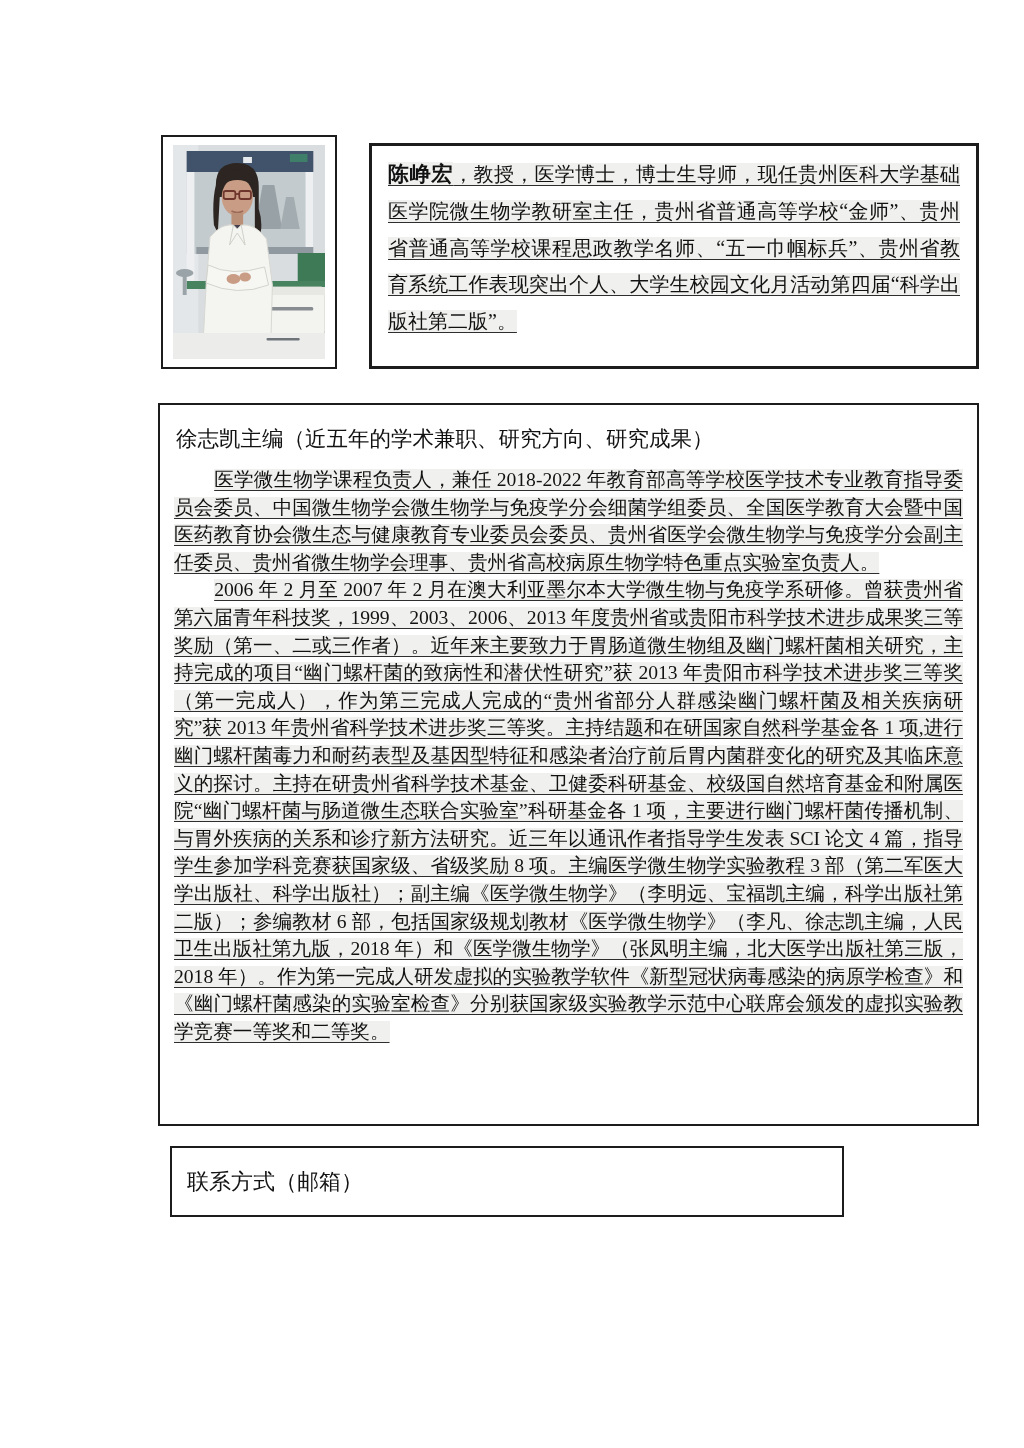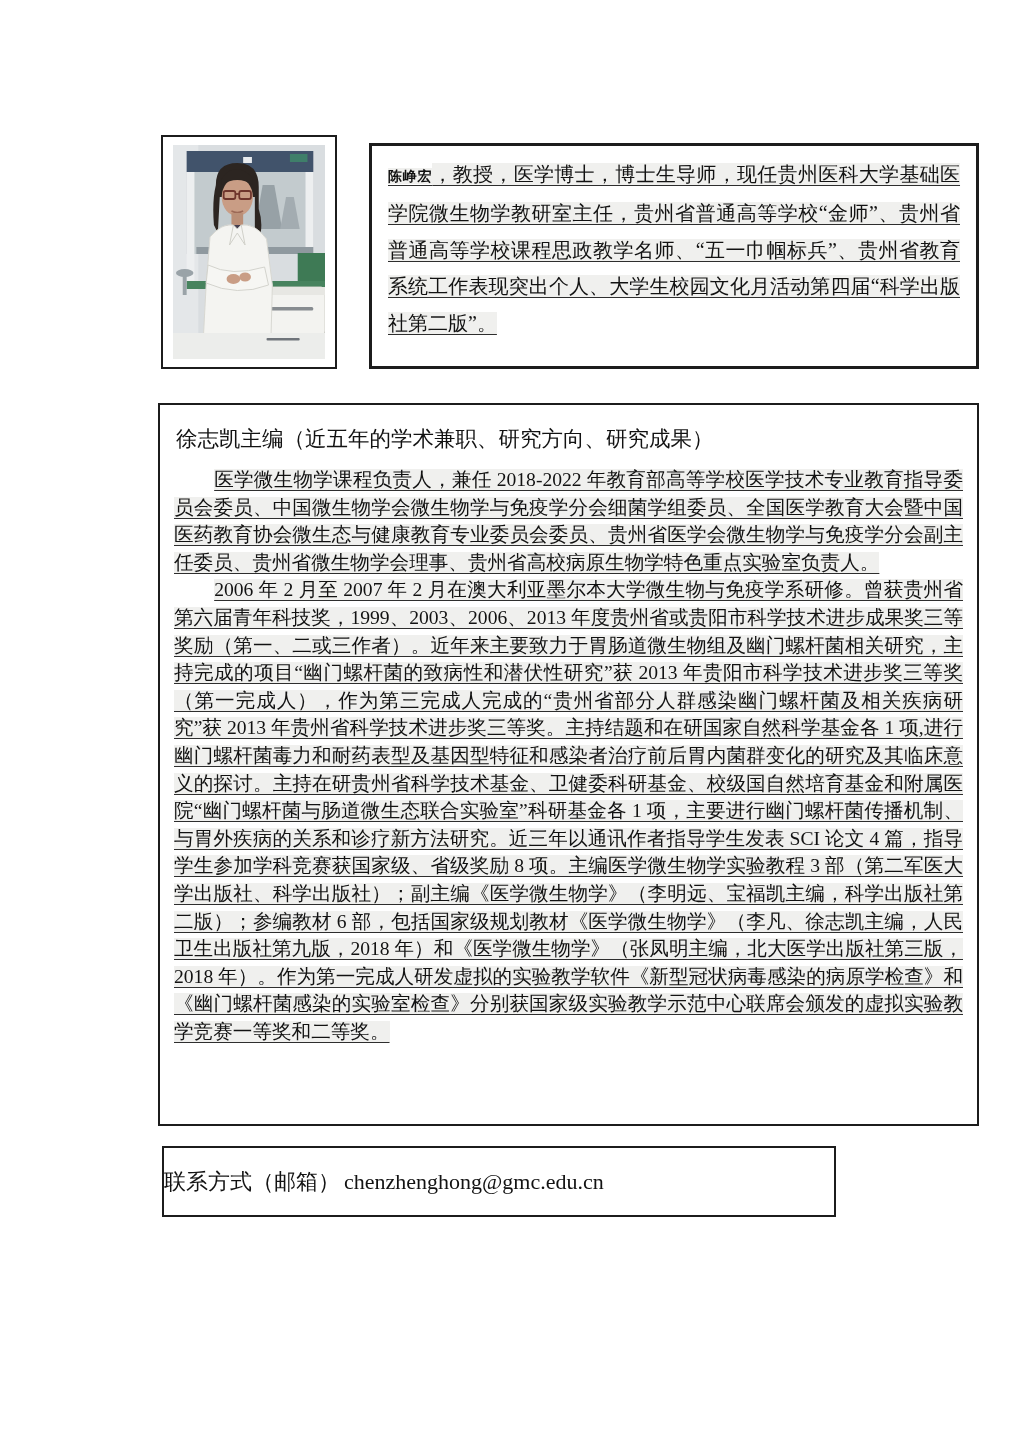--- a/index.html
+++ b/index.html
@@ -19,30 +19,30 @@
   .intro-text { font-size:20px; line-height:36.8px; text-align:justify; margin:0; }
   .shade {
     background:#f0f0ee;
     text-decoration:underline;
     text-decoration-color:#2e2e2e;
     text-decoration-thickness:1px;
     text-underline-offset:4px;
   }
   .person-name {
     font-family:"Liberation Sans","DejaVu Sans",sans-serif;
-    font-weight:700; font-size:14px; letter-spacing:0.5px;
+    font-weight:700; font-size:21px; letter-spacing:0.5px;
   }
 
   
   .academic-box { left:158px; top:403px; width:821px; height:723px; padding:15px 14px 0 14px; }
   .academic-title { font-size:21.5px; font-weight:400; margin:4px 0 13px 2px; }
   .para { font-size:19.6px; line-height:27.6px; text-align:justify; text-indent:2.05em; margin:0; }
 
   
-  .contact-box { left:162px; top:1146px; width:674px; height:71px; display:flex; align-items:center; }
+  .contact-box { left:170px; top:1146px; width:674px; height:71px; display:flex; align-items:center; padding-left:15px; }
   .contact-label { font-size:22px; }
   .contact-email { font-size:22px; margin-left:4px; }
 </style>
 </head>
 <body>
 
 <div class="page">
 
   <div class="frame photo-frame">
     <svg viewBox="0 0 156 214" preserveAspectRatio="none" role="img">
@@ -107,16 +107,15 @@
   </div>
 
   <div class="frame academic-box">
     <h2 class="academic-title">徐志凯主编（近五年的学术兼职、研究方向、研究成果）</h2>
     <p class="para"><span class="shade">医学微生物学课程负责人，兼任 2018-2022 年教育部高等学校医学技术专业教育指导委员会委员、中国微生物学会微生物学与免疫学分会细菌学组委员、全国医学教育大会暨中国医药教育协会微生态与健康教育专业委员会委员、贵州省医学会微生物学与免疫学分会副主任委员、贵州省微生物学会理事、贵州省高校病原生物学特色重点实验室负责人。</span></p>
     <p class="para"><span class="shade">2006 年 2 月至 2007 年 2 月在澳大利亚墨尔本大学微生物与免疫学系研修。曾获贵州省第六届青年科技奖，1999、2003、2006、2013 年度贵州省或贵阳市科学技术进步成果奖三等奖励（第一、二或三作者）。近年来主要致力于胃肠道微生物组及幽门螺杆菌相关研究，主持完成的项目“幽门螺杆菌的致病性和潜伏性研究”获 2013 年贵阳市科学技术进步奖三等奖（第一完成人），作为第三完成人完成的“贵州省部分人群感染幽门螺杆菌及相关疾病研究”获 2013 年贵州省科学技术进步奖三等奖。主持结题和在研国家自然科学基金各 1 项,进行幽门螺杆菌毒力和耐药表型及基因型特征和感染者治疗前后胃内菌群变化的研究及其临床意义的探讨。主持在研贵州省科学技术基金、卫健委科研基金、校级国自然培育基金和附属医院“幽门螺杆菌与肠道微生态联合实验室”科研基金各 1 项，主要进行幽门螺杆菌传播机制、与胃外疾病的关系和诊疗新方法研究。近三年以通讯作者指导学生发表 SCI 论文 4 篇，指导学生参加学科竞赛获国家级、省级奖励 8 项。主编医学微生物学实验教程 3 部（第二军医大学出版社、科学出版社）；副主编《医学微生物学》（李明远、宝福凯主编，科学出版社第二版）；参编教材 6 部，包括国家级规划教材《医学微生物学》（李凡、徐志凯主编，人民卫生出版社第九版，2018 年）和《医学微生物学》（张凤明主编，北大医学出版社第三版，2018 年）。作为第一完成人研发虚拟的实验教学软件《新型冠状病毒感染的病原学检查》和《幽门螺杆菌感染的实验室检查》分别获国家级实验教学示范中心联席会颁发的虚拟实验教学竞赛一等奖和二等奖。</span></p>
   </div>
 
   <div class="frame contact-box">
     <span class="contact-label">联系方式（邮箱）</span>
-    <span class="contact-email">chenzhenghong@gmc.edu.cn</span>
   </div>
 
 </div>
 
 </body></html>

